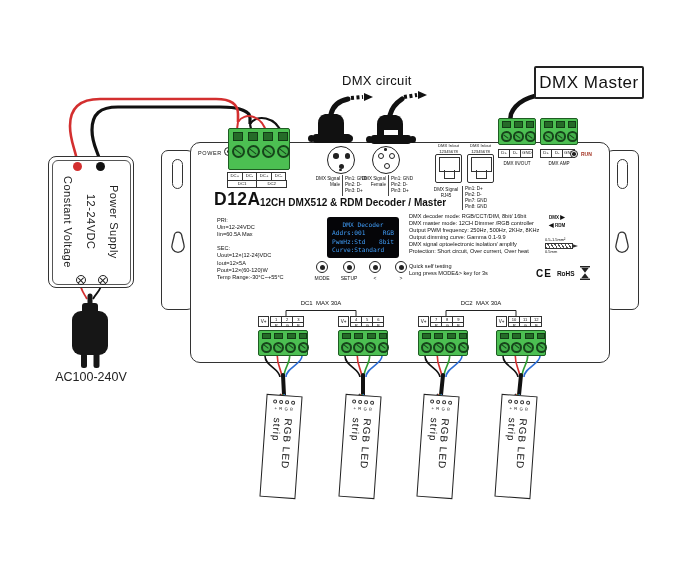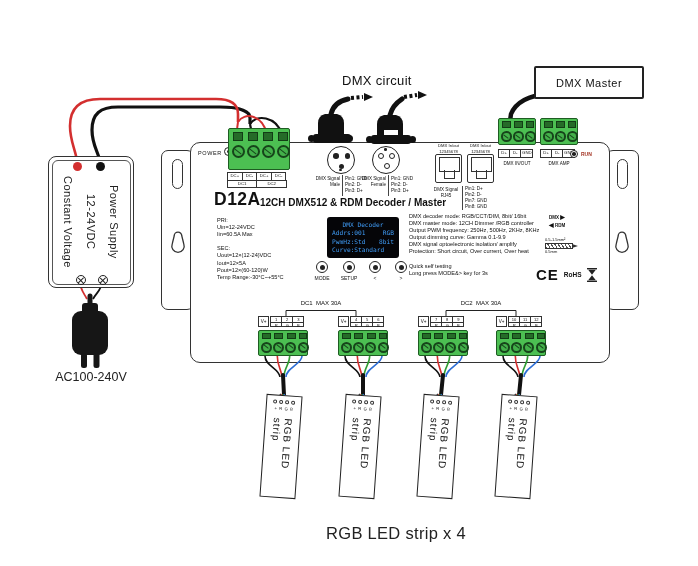--- a/index.html
+++ b/index.html
@@ -62,21 +62,21 @@
   .title{position:absolute;left:214px;top:189px;font-size:17.5px;font-weight:800;letter-spacing:.5px;color:#111}
   .subtitle{position:absolute;left:260px;top:197px;font-size:10px;font-weight:700;color:#111}
   .powerlbl{position:absolute;left:198px;top:150px;font-size:5.5px;letter-spacing:.6px}
   .runlbl{position:absolute;left:581px;top:151px;font-size:5px;color:#a33322;font-weight:700}
   .badge-dmx{position:absolute;left:549px;top:213px;width:32px;font-size:4.5px;font-weight:700;line-height:1.4;color:#111}
   .badge-wire{position:absolute;left:545px;top:237px;width:34px;font-size:4px;color:#111}
   .wirebar{width:28px;height:6px;border:1px solid #333;margin-top:1px;position:relative;
     background:repeating-linear-gradient(60deg,#555 0 1px,#fff 1px 3px)}
   .wirebar::after{content:"";position:absolute;right:-6px;top:0;border-top:2.5px solid transparent;border-bottom:2.5px solid transparent;border-left:6px solid #333}
   .certs{position:absolute;left:536px;top:266px;display:flex;align-items:center;gap:5px}
-  .ce{font-size:15px;font-weight:600;letter-spacing:1px}
+  .ce{font-size:10px;font-weight:600;letter-spacing:1px}
   .rohs{font-size:6.5px;font-weight:700}
 </style>
 </head>
 <body>
 
 <div class="stage">
 
   <div class="ear" style="left:161px;top:150px">
     <div class="slot"></div>
   </div>
@@ -194,21 +194,21 @@
 Constant Voltage</div>
     <div class="dot" style="left:24px;top:5px;background:#d32f2f"></div>
     <div class="dot" style="left:47px;top:5px;background:#111"></div>
     <div class="screwx" style="left:27px;top:118px"></div>
     <div class="screwx" style="left:49px;top:118px"></div>
   </div>
   <div class="aclbl">AC100-240V</div>
 
   <div class="sig">DMX circuit</div>
   <div class="bigbox" style="left:534px;top:66px;width:110px;height:33px;border-radius:2px">
-    <span style="font-size:11px;letter-spacing:.5px">DMX Master</span>
+    <span style="font-size:17px;letter-spacing:.5px">DMX Master</span>
   </div>
 
   <div class="powerlbl">POWER</div>
   <div class="led" style="left:224px;top:147px;width:9px;height:9px"></div>
 
   <div class="tblock" style="left:228px;top:128px;width:62px;height:42px">
     <i class="hole" style="left:4px;top:3px;width:10px;height:9px"></i>
     <i class="hole" style="left:19px;top:3px;width:10px;height:9px"></i>
     <i class="hole" style="left:34px;top:3px;width:10px;height:9px"></i>
     <i class="hole" style="left:49px;top:3px;width:10px;height:9px"></i>
@@ -504,14 +504,13 @@
     <div class="pads">
         <i></i>
         <i></i>
         <i></i>
         <i></i>
       </div>
     <div class="padlbl">+RGB</div>
     <div class="strip-name">RGB LED strip</div>
   </div>
 
-  <div class="caption">RGB LED strip x 4</div>
 </div>
 
 </body></html>

